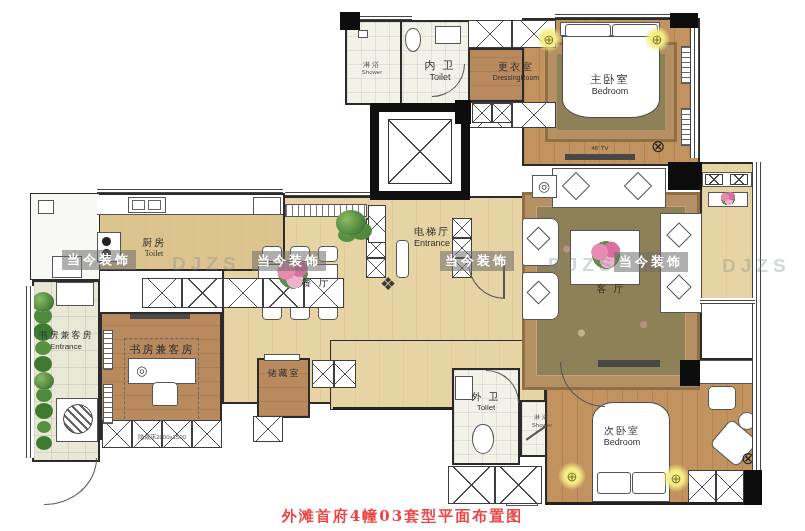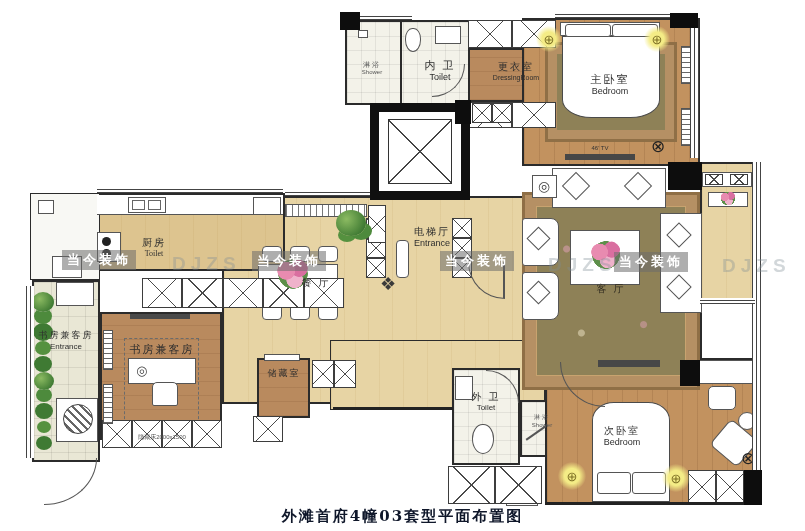--- a/index.html
+++ b/index.html
@@ -70,21 +70,21 @@
   .watermark{position:absolute;z-index:50;display:flex;align-items:center;}
   .wm-box{background:rgba(108,108,108,0.55);color:#fff;font-weight:bold;font-size:13px;letter-spacing:3px;padding:1px 5px;white-space:nowrap;}
   .wm-ghost{position:absolute;z-index:49;color:rgba(125,140,150,0.35);font-weight:bold;font-size:19px;letter-spacing:5px;white-space:nowrap;}
 
   .elevator{position:absolute;left:370px;top:103px;width:100px;height:97px;background:#fff;border:9px solid #101010;z-index:8;box-sizing:border-box;}
   .elevator .exin{position:absolute;left:9px;top:7px;right:9px;bottom:7px;border:1px solid #333;
     background-image:linear-gradient(45deg,transparent calc(50% - 0.7px),#444 calc(50% - 0.7px) calc(50% + 0.7px),transparent calc(50% + 0.7px)),
     linear-gradient(135deg,transparent calc(50% - 0.7px),#444 calc(50% - 0.7px) calc(50% + 0.7px),transparent calc(50% + 0.7px));}
 
   #title{position:absolute;left:0;top:507px;width:805px;text-align:center;z-index:60;
-    font-family:"DejaVu Serif","Liberation Serif",serif;font-weight:bold;font-size:15px;letter-spacing:2px;color:#0f172a;}
+    font-family:"DejaVu Serif","Liberation Serif",serif;font-weight:bold;font-size:15px;letter-spacing:2px;color:#ef4444;}
 </style>
 </head>
 <body>
 
 <div id="plan">
 
   <div class="room floor-beige" style="left:222px;top:196px;width:480px;height:208px;"></div>
   <div class="room floor-beige" style="left:330px;top:340px;width:215px;height:70px;border-width:1px;"></div>
   <div class="room floor-beige" style="left:700px;top:162px;width:60px;height:142px;"></div>
 

